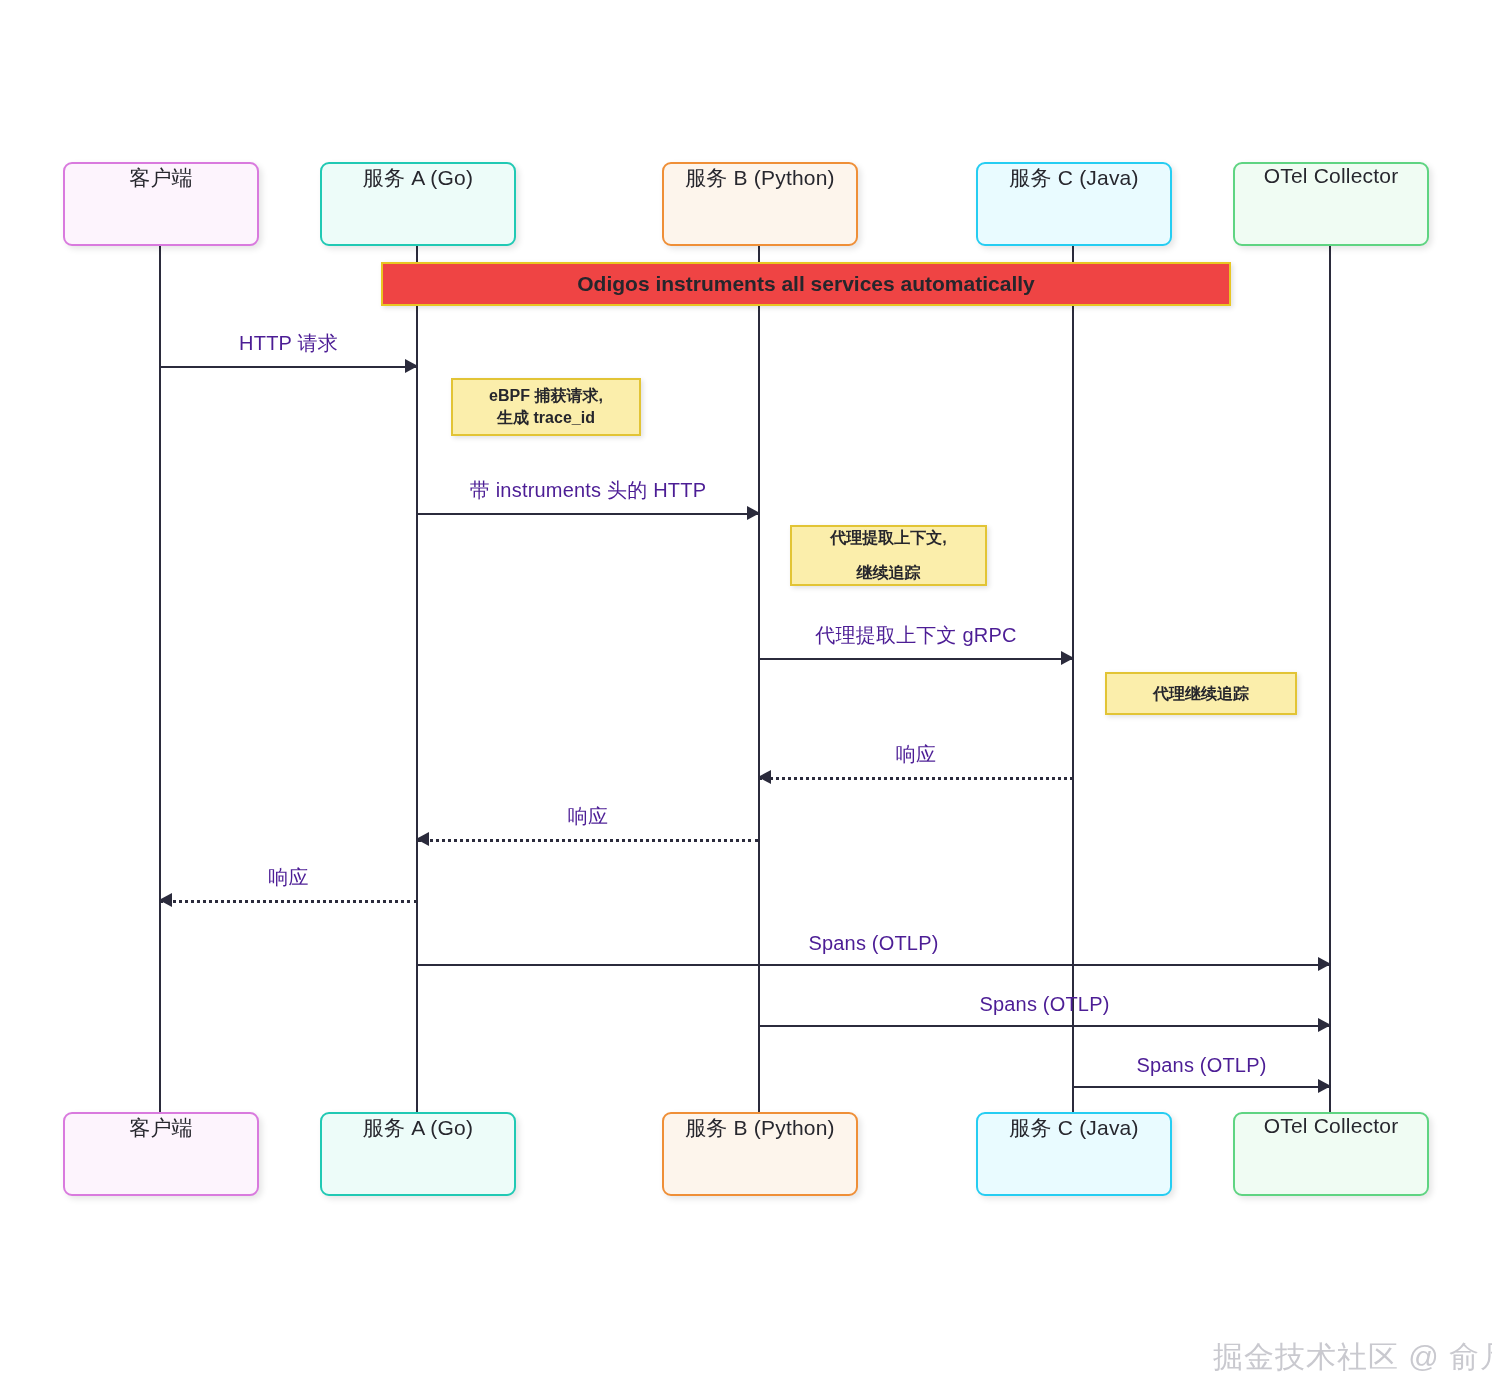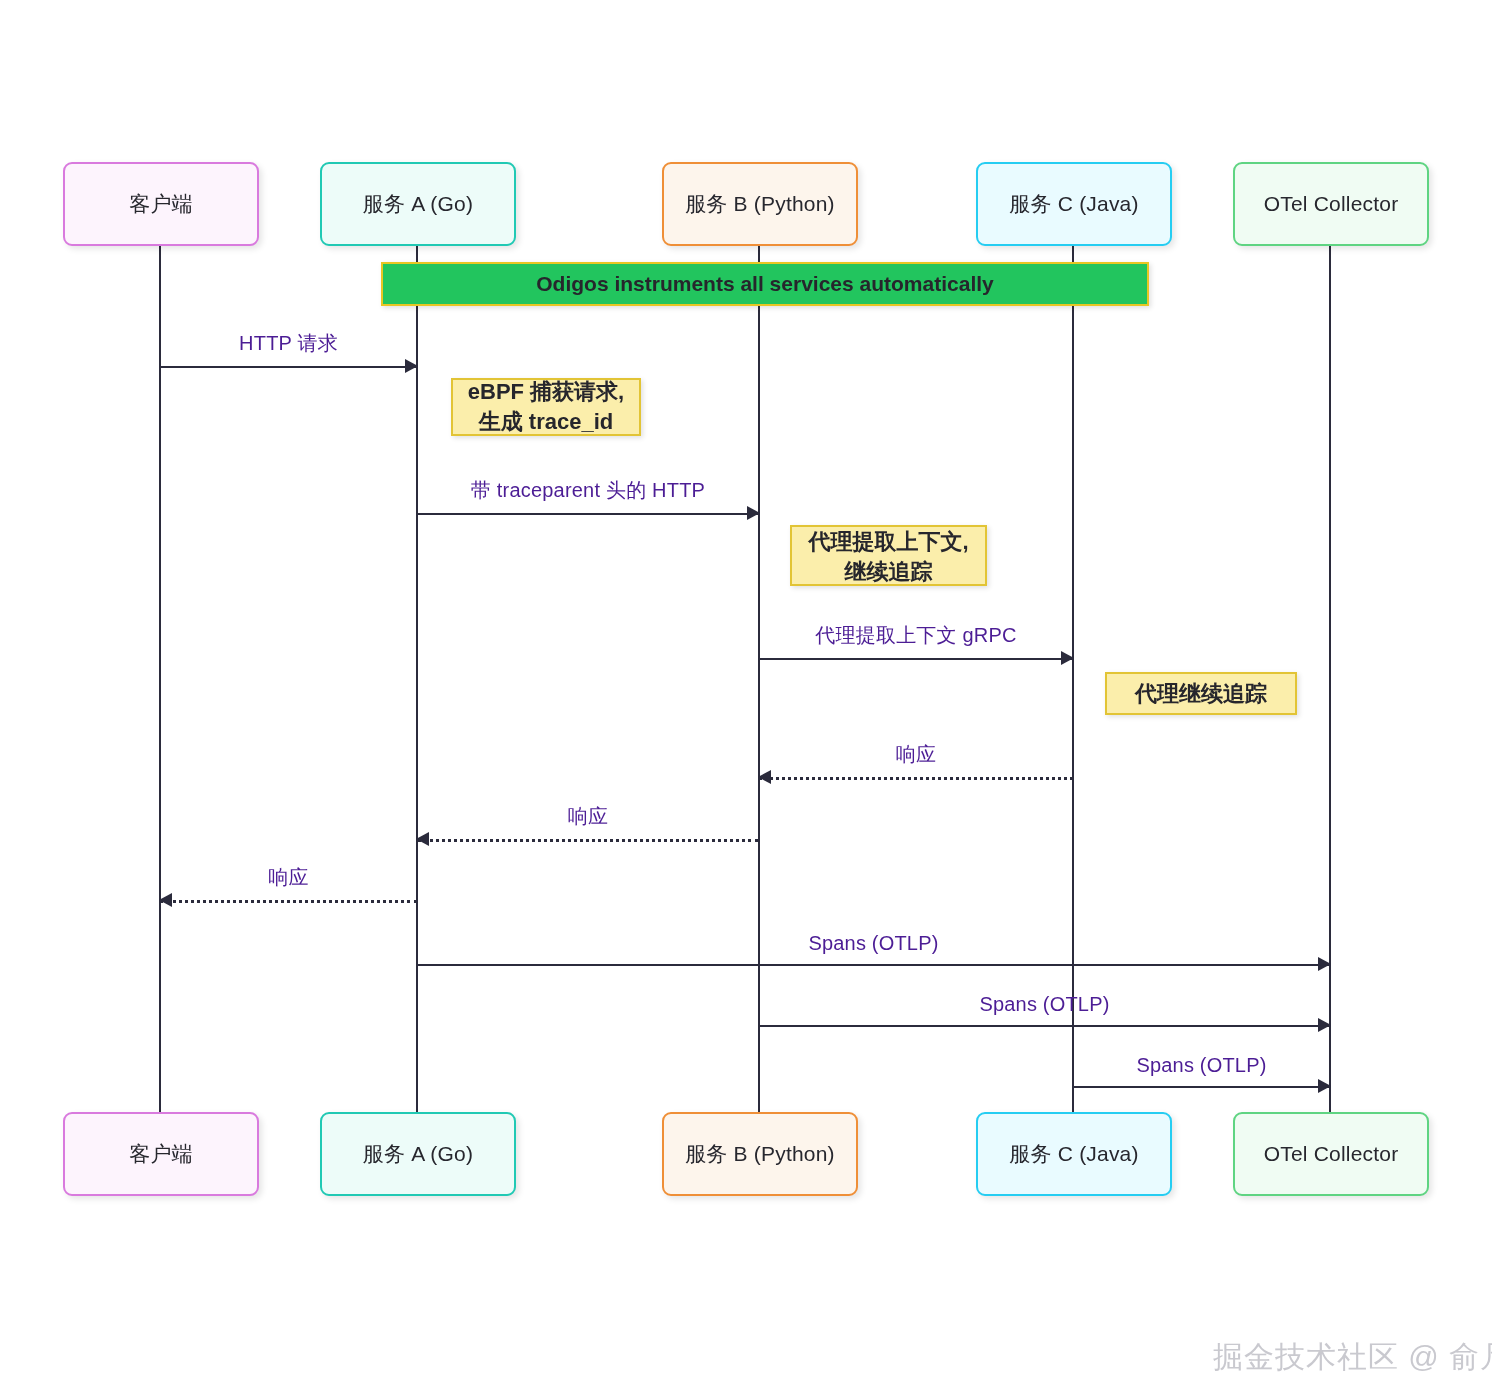--- a/index.html
+++ b/index.html
@@ -19,21 +19,21 @@
   }
 
   
   .participant {
     position: absolute;
     box-sizing: border-box;
     border-width: 2.5px;
     border-style: solid;
     border-radius: 9px;
     display: flex;
-    align-items: center;
+    align-items: flex-start;
     justify-content: center;
     font-size: 21px;
     color: #27272e;
     letter-spacing: 0.2px;
     box-shadow: 3px 3px 6px rgba(0,0,0,0.10);
     z-index: 6;
   }
 
   
   .lifeline {
@@ -62,21 +62,21 @@
   
   .note {
     position: absolute;
     box-sizing: border-box;
     background: #fbeeab;
     border: 2.5px solid #e2c435;
     display: flex;
     flex-direction: column;
     align-items: center;
     justify-content: center;
-    font-size: 22px;
+    font-size: 16px;
     font-weight: bold;
     color: #26262c;
     line-height: 1.35;
     box-shadow: 2px 2px 5px rgba(0,0,0,0.12);
     z-index: 5;
     text-align: center;
   }
   .note .nline { display: block; white-space: nowrap; }
 
   
@@ -166,21 +166,21 @@
     </div>
     <div class="participant" style="left: 662px; top: 1112px; width: 196px; height: 84px; border-color: rgb(239, 143, 55); background: rgb(253, 245, 236);">
       <span>服务 B (Python)</span>
     </div>
     <div class="participant" style="left: 976px; top: 1112px; width: 196px; height: 84px; border-color: rgb(37, 205, 242); background: rgb(233, 251, 255);">
       <span>服务 C (Java)</span>
     </div>
     <div class="participant" style="left: 1233px; top: 1112px; width: 196px; height: 84px; border-color: rgb(95, 212, 130); background: rgb(240, 252, 243);">
       <span>OTel Collector</span>
     </div>
-    <div class="banner-note" style="left: 381px; top: 262px; width: 768px; height: 44px; background: #22c55e; border-color: rgb(232, 198, 35); justify-content: center;">
+    <div class="banner-note" style="left: 381px; top: 262px; width: 850px; height: 44px; background: #ef4444; border-color: rgb(232, 198, 35); justify-content: center;">
       <span>Odigos instruments all services automatically</span>
     </div>
     <div class="note" style="left: 451px; top: 378px; width: 190px; height: 58px; background: rgb(251, 238, 171); border-color: rgb(226, 196, 53);">
       <span class="nline">eBPF 捕获请求,</span>
       <span class="nline">生成 trace_id</span>
     </div>
     <div class="note" style="left: 790px; top: 525px; width: 197px; height: 61px; background: rgb(251, 238, 171); border-color: rgb(226, 196, 53); justify-content: space-between;">
       <span class="nline">代理提取上下文,</span>
       <span class="nline">继续追踪</span>
     </div>
@@ -188,21 +188,21 @@
       <span class="nline">代理继续追踪</span>
     </div>
     <div class="msg to-right" style="left: 160px; top: 366px; width: 257px;">
       <div class="line"></div>
       <div class="head"></div>
       <div class="label">HTTP 请求</div>
     </div>
     <div class="msg to-right" style="left: 417px; top: 513px; width: 342px;">
       <div class="line"></div>
       <div class="head"></div>
-      <div class="label">带 traceparent 头的 HTTP</div>
+      <div class="label">带 instruments 头的 HTTP</div>
     </div>
     <div class="msg to-right" style="left: 759px; top: 658px; width: 314px;">
       <div class="line"></div>
       <div class="head"></div>
       <div class="label">代理提取上下文 gRPC</div>
     </div>
     <div class="msg dashed to-left" style="left: 759px; top: 777px; width: 314px;">
       <div class="line"></div>
       <div class="head"></div>
       <div class="label">响应</div>

